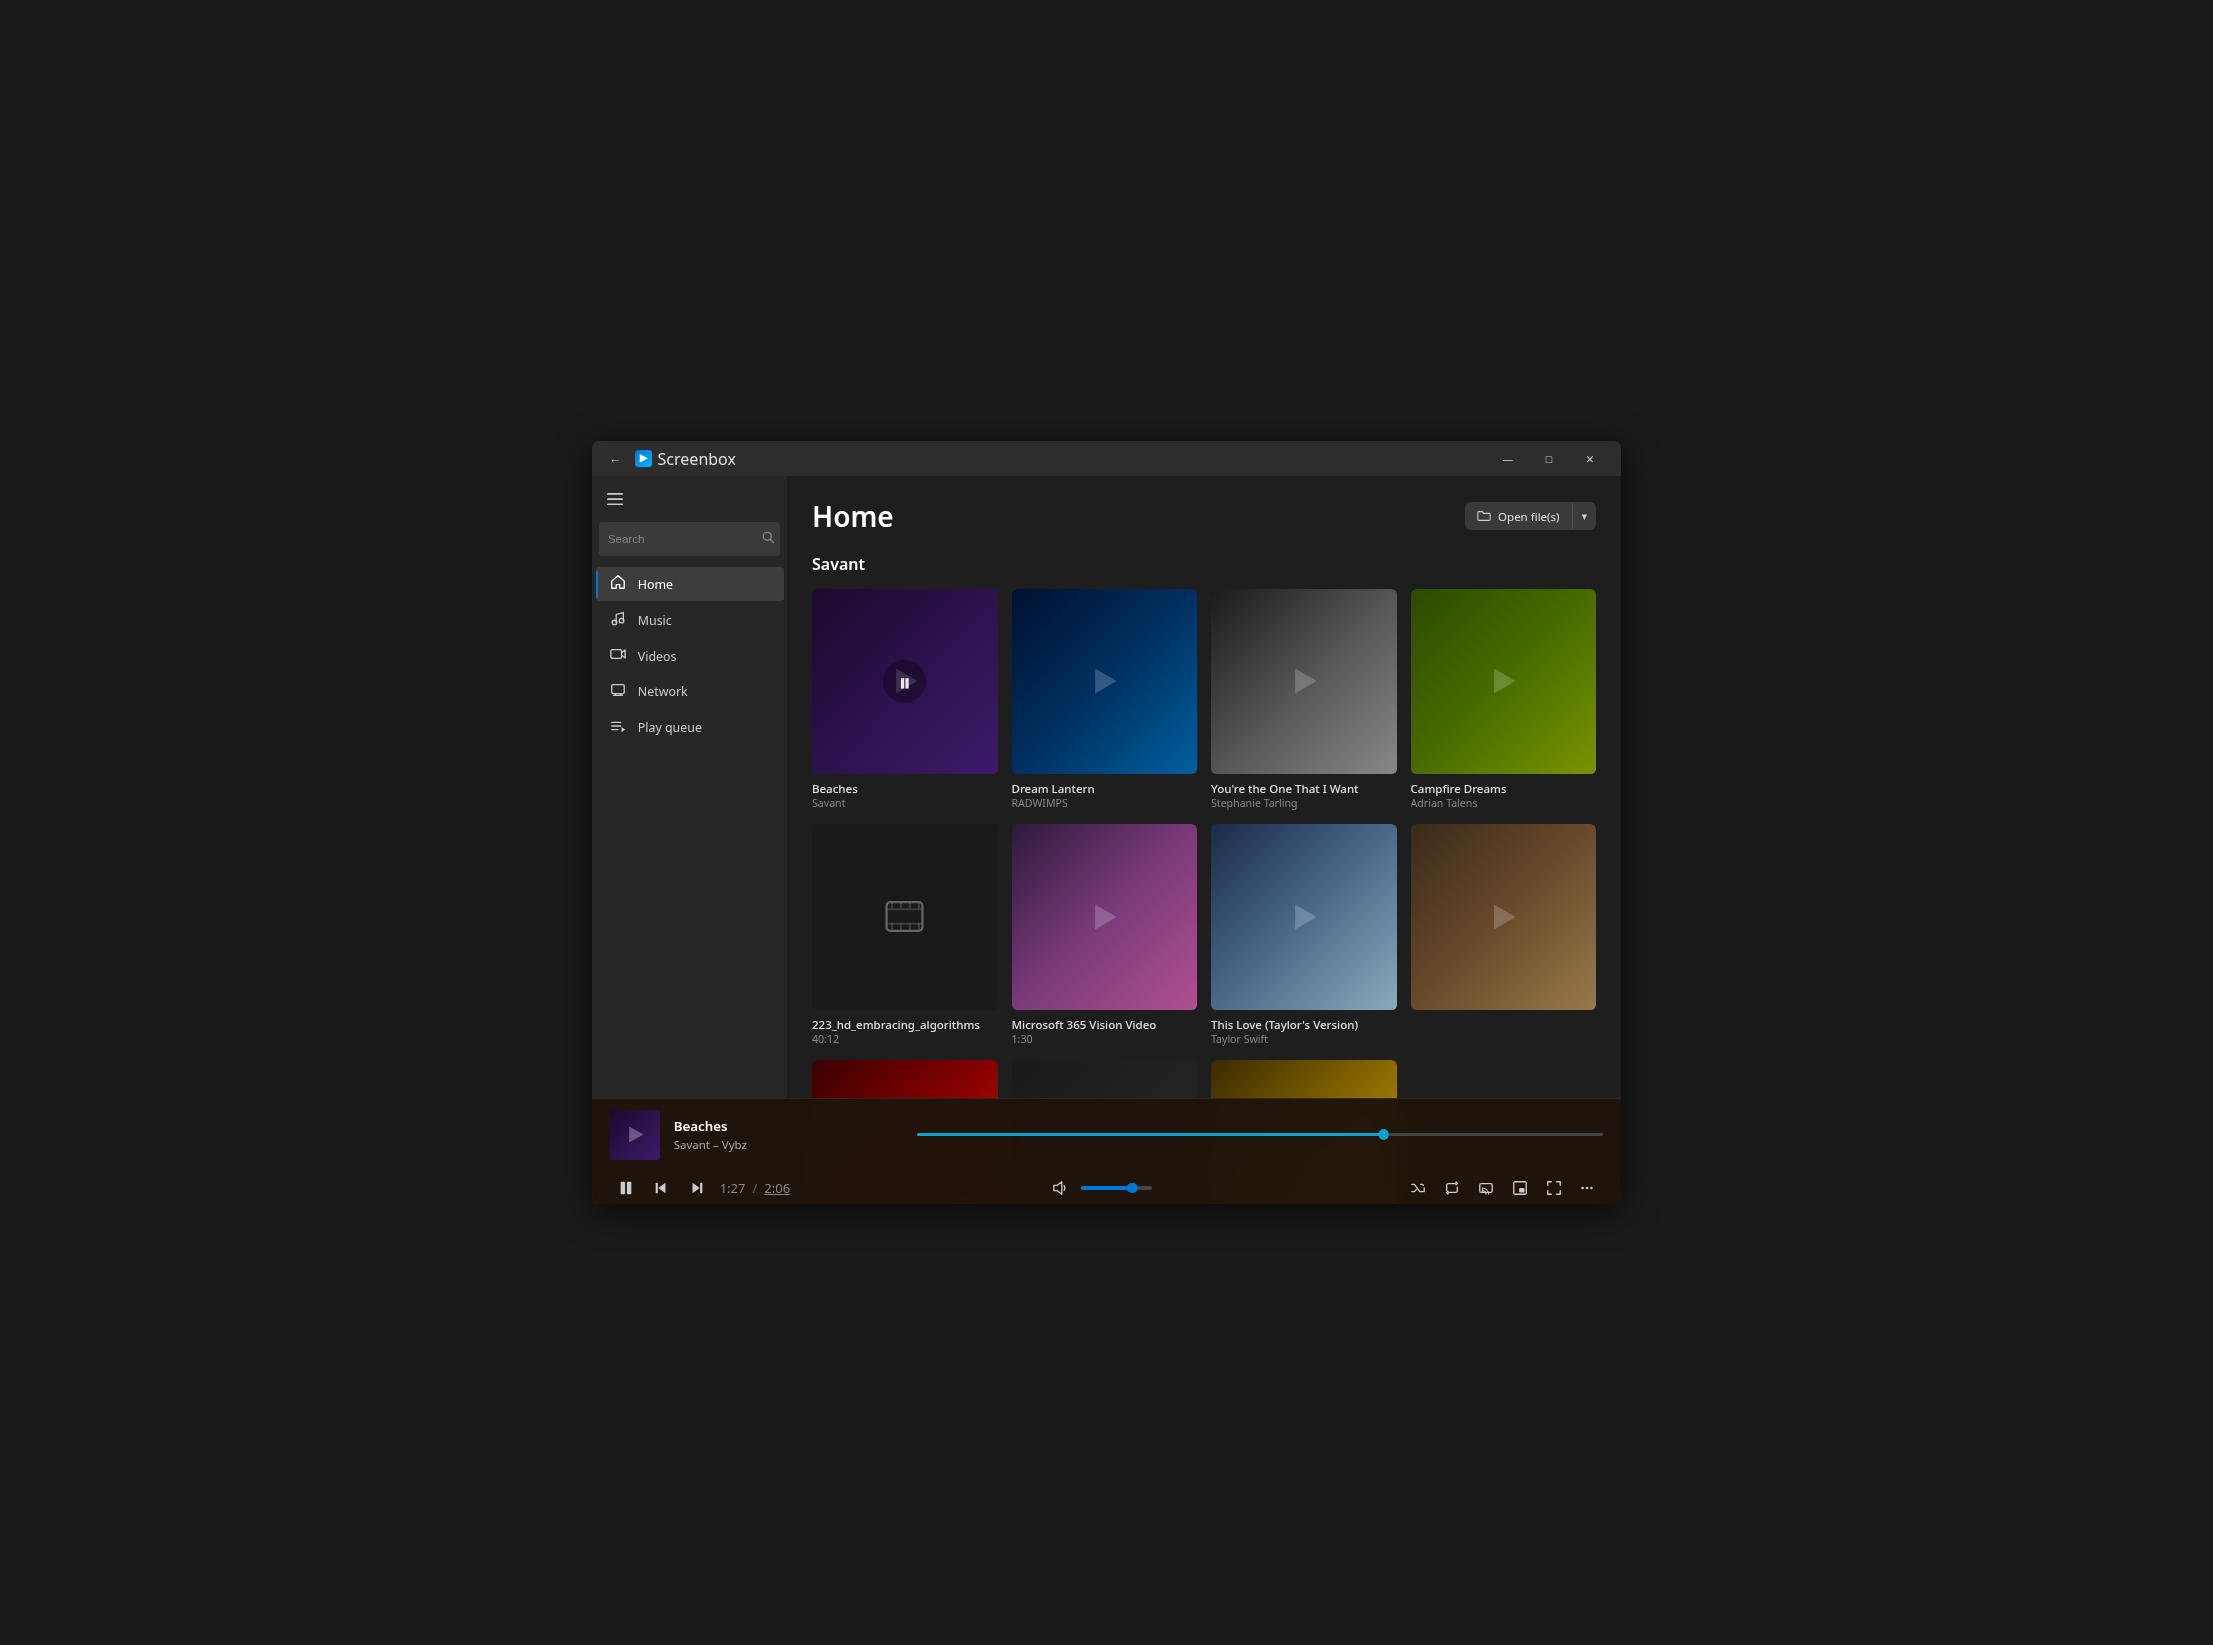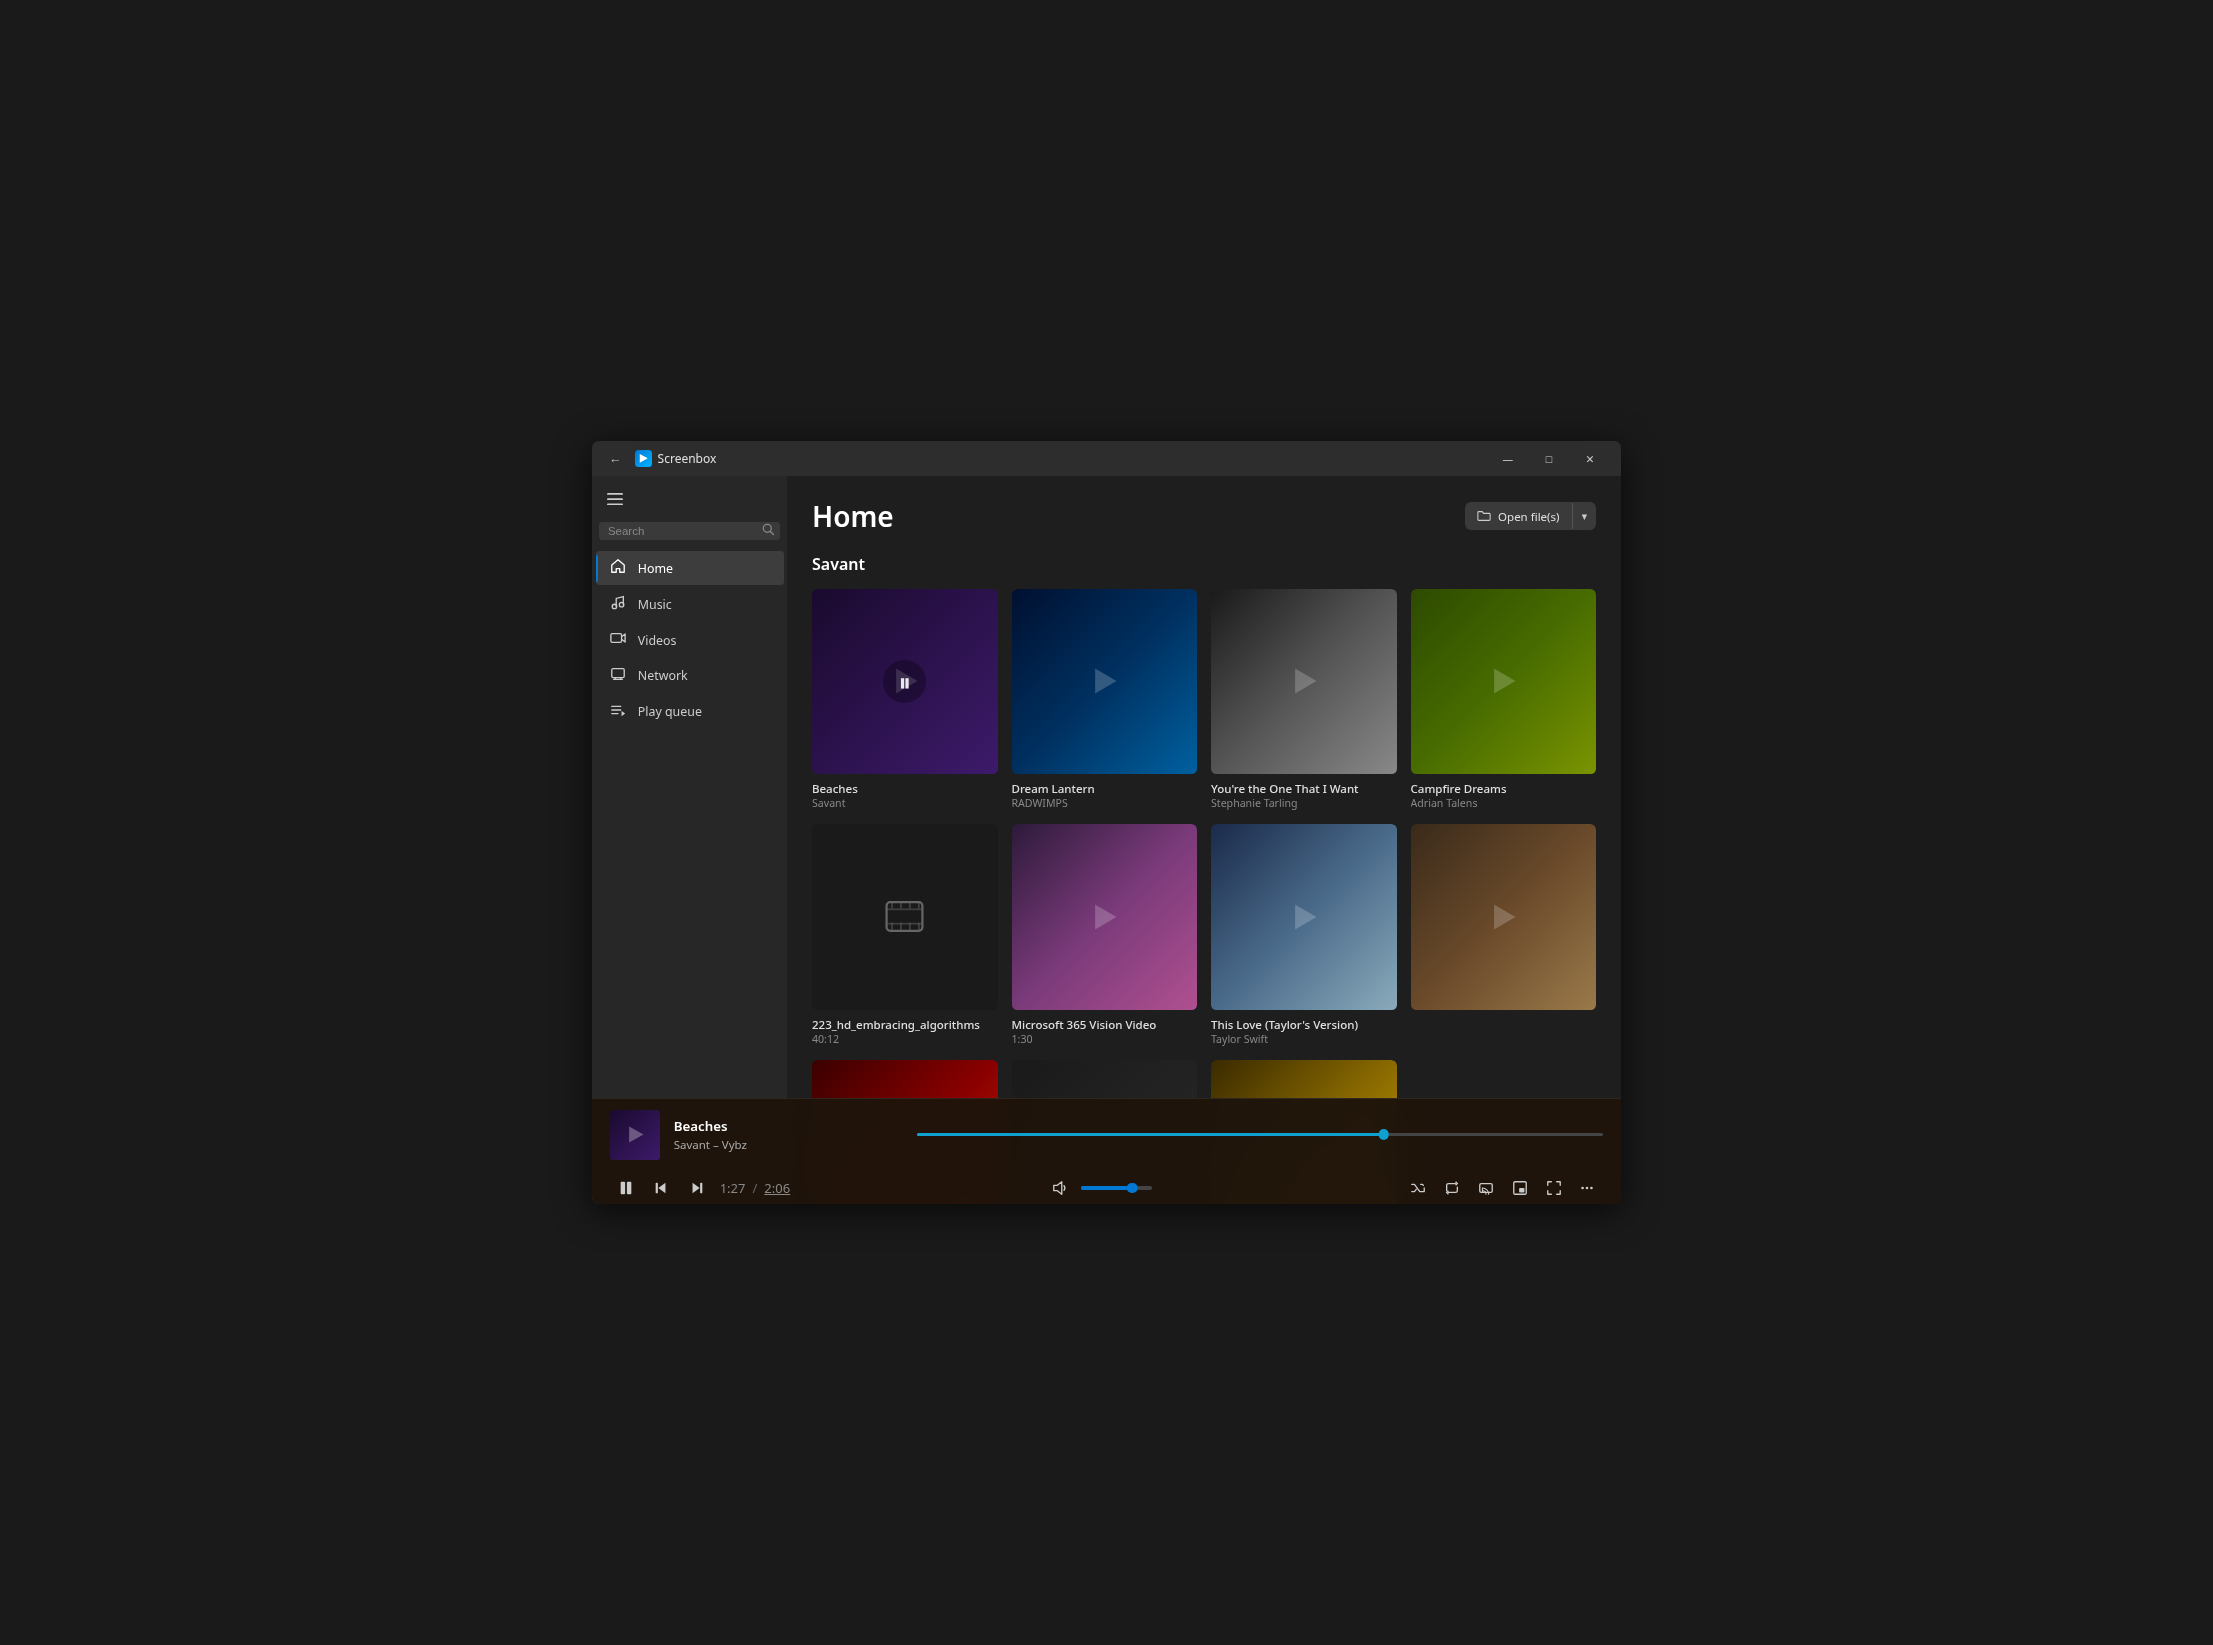--- a/index.html
+++ b/index.html
@@ -42,21 +42,21 @@
     }
     .titlebar-logo {
       width: 17.7px; height: 17.7px;
       margin: 0 5.3px 0 7px;
       background: linear-gradient(135deg, #0078d4, #00b4ff);
       border-radius: 3.5px;
       display: flex; align-items: center; justify-content: center;
       font-size: 8.9px; color: white;
     }
     .titlebar-appname {
-      font-size: 12px;
+      font-size: 16px;
       color: #e0e0e0;
       flex: 1;
     }
     .titlebar-controls {
       display: flex; gap: 0;
     }
     .titlebar-btn {
       width: 41px; height: 28px;
       display: flex; align-items: center; justify-content: center;
       color: #ccc; font-size: 10.6px; cursor: pointer;
@@ -87,21 +87,21 @@
       color: #ccc;
       cursor: pointer;
     }
     .search-box {
       margin: 0 7px 10.6px 7px;
       background: #3a3a3a;
       border-radius: 3.5px;
       display: flex;
       align-items: center;
       padding: 0 8.9px;
-      height: 18px;
+      height: 34px;
     }
     .search-box input {
       background: transparent;
       border: none;
       outline: none;
       color: #ccc;
       font-size: 11.5px;
       flex: 1;
     }
     .search-box input::placeholder { color: #888; }

